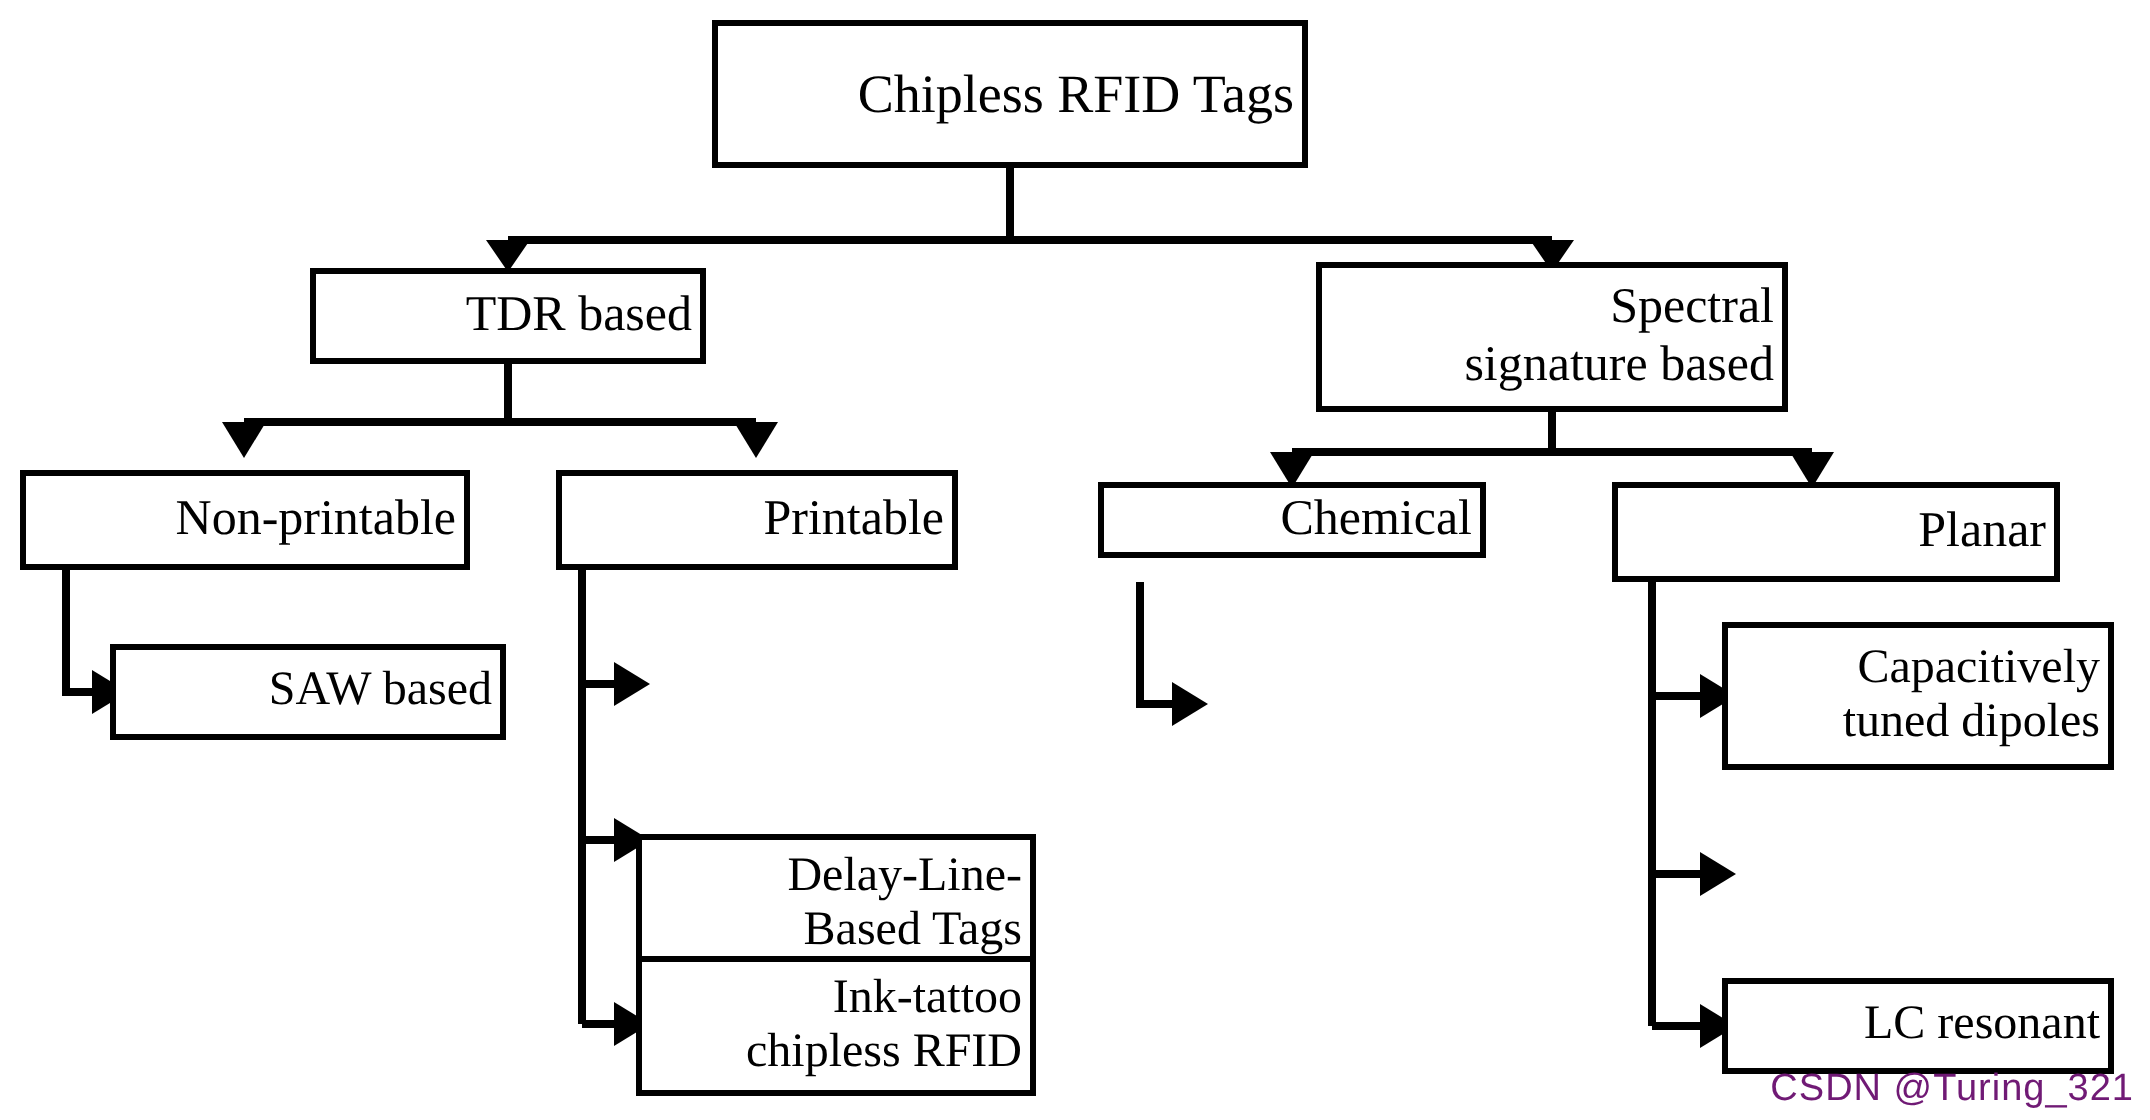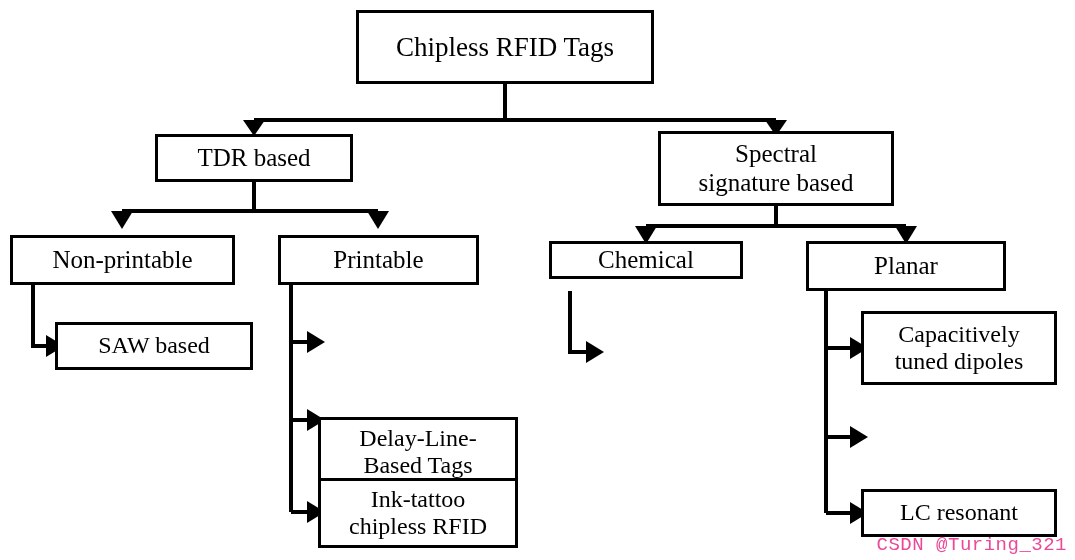--- a/index.html
+++ b/index.html
@@ -25,42 +25,42 @@
     pointer-events: none;
   }
   .node {
     position: absolute;
     box-sizing: border-box;
     background: #ffffff;
     border: 3px solid #000000;
     display: flex;
     align-items: center;
     justify-content: center;
-    text-align: center;
+    text-align: right;
     color: #000000;
     line-height: 1.14;
     z-index: 2;
   }
   .node .label {
     display: block;
     width: 100%;
     padding: 0 4px;
     white-space: pre-line;
   }
   .fs-root  { font-size: 27px; }
   .fs-l2    { font-size: 25px; }
   .fs-l3    { font-size: 25px; }
   .fs-leaf  { font-size: 24px; }
   .watermark {
     position: absolute;
     right: 8px;
     bottom: 4px;
-    font-family: Liberation Mono, monospace;
+    font-family: Liberation Sans, sans-serif;
     font-size: 19px;
-    color: #ec4899;
+    color: #701a75;
     letter-spacing: 0.5px;
     z-index: 3;
     white-space: nowrap;
   }
 </style>
 </head>
 <body>
 
 <div id="diagram">
 
@@ -135,21 +135,21 @@
   </div>
 
   <div class="node fs-l3" style="left:278px; top:235px; width:201px; height:50px;">
     <span class="label">Printable</span>
   </div>
 
   <div class="node fs-l3" style="left:549px; top:241px; width:194px; height:38px;">
     <span class="label">Chemical</span>
   </div>
 
-  <div class="node fs-l3" style="left:806px; top:241px; width:200px; height:50px;">
+  <div class="node fs-l3" style="left:806px; top:241px; width:224px; height:50px;">
     <span class="label">Planar</span>
   </div>
 
   <div class="node fs-leaf" style="left:55px; top:322px; width:198px; height:48px;">
     <span class="label">SAW based</span>
   </div>
 
 
   <div class="node fs-leaf" style="left:318px; top:385px; width:200px; height:70px;margin-top:32px;">
     <span class="label">Delay-Line-

